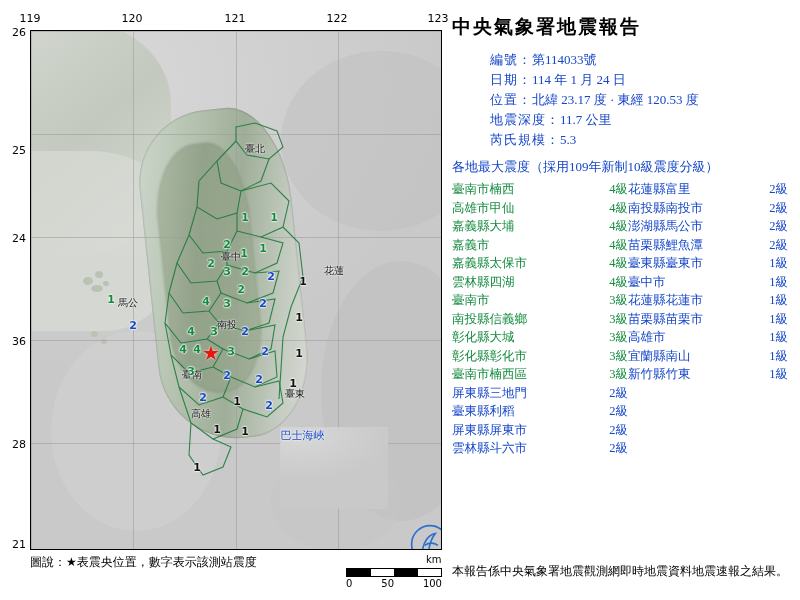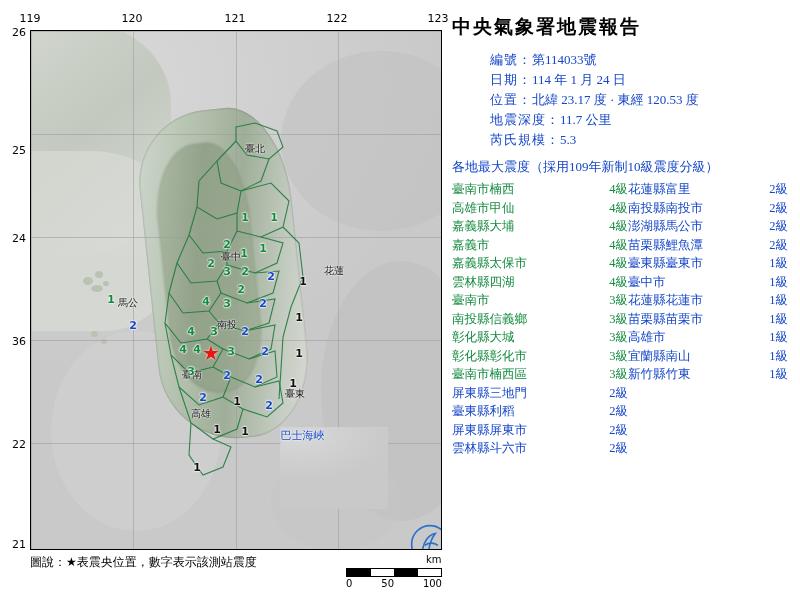--- a/index.html
+++ b/index.html
@@ -112,21 +112,21 @@
       <span style="left:205px">121</span>
       <span style="left:307px">122</span>
       <span style="left:408px">123</span>
     </div>
 
     <div class="axis-y">
       <span style="top:2px">26</span>
       <span style="top:120px">25</span>
       <span style="top:208px">24</span>
       <span style="top:311px">36</span>
-      <span style="top:414px">22</span>
+      <span style="top:414px">28</span>
       <span style="top:514px">21</span>
     </div>
 
     <div class="map-frame">
       <div class="sea"></div>
 
       <div class="bathy" style="left:250px;top:20px;width:200px;height:180px;background:#c0c0c0;"></div>
       <div class="bathy" style="left:290px;top:230px;width:160px;height:260px;background:#bdbdbd;"></div>
       <div class="bathy" style="left:20px;top:300px;width:170px;height:200px;background:#d4d4d4;"></div>
       <div class="bathy" style="left:240px;top:420px;width:130px;height:100px;background:#c6c6c6;"></div>
@@ -413,15 +413,16 @@
       </div>
       <div class="irow">
         <div class="icell left">
             <span class="iname lv2">雲林縣斗六市</span>
             <span class="ival lv2">2級</span>
           </div>
         <div class="icell right"></div>
       </div>
     </div>
 
+    <div class="r-foot">本報告係中央氣象署地震觀測網即時地震資料地震速報之結果。</div>
   </div>
 
 </div>
 
 </body></html>

